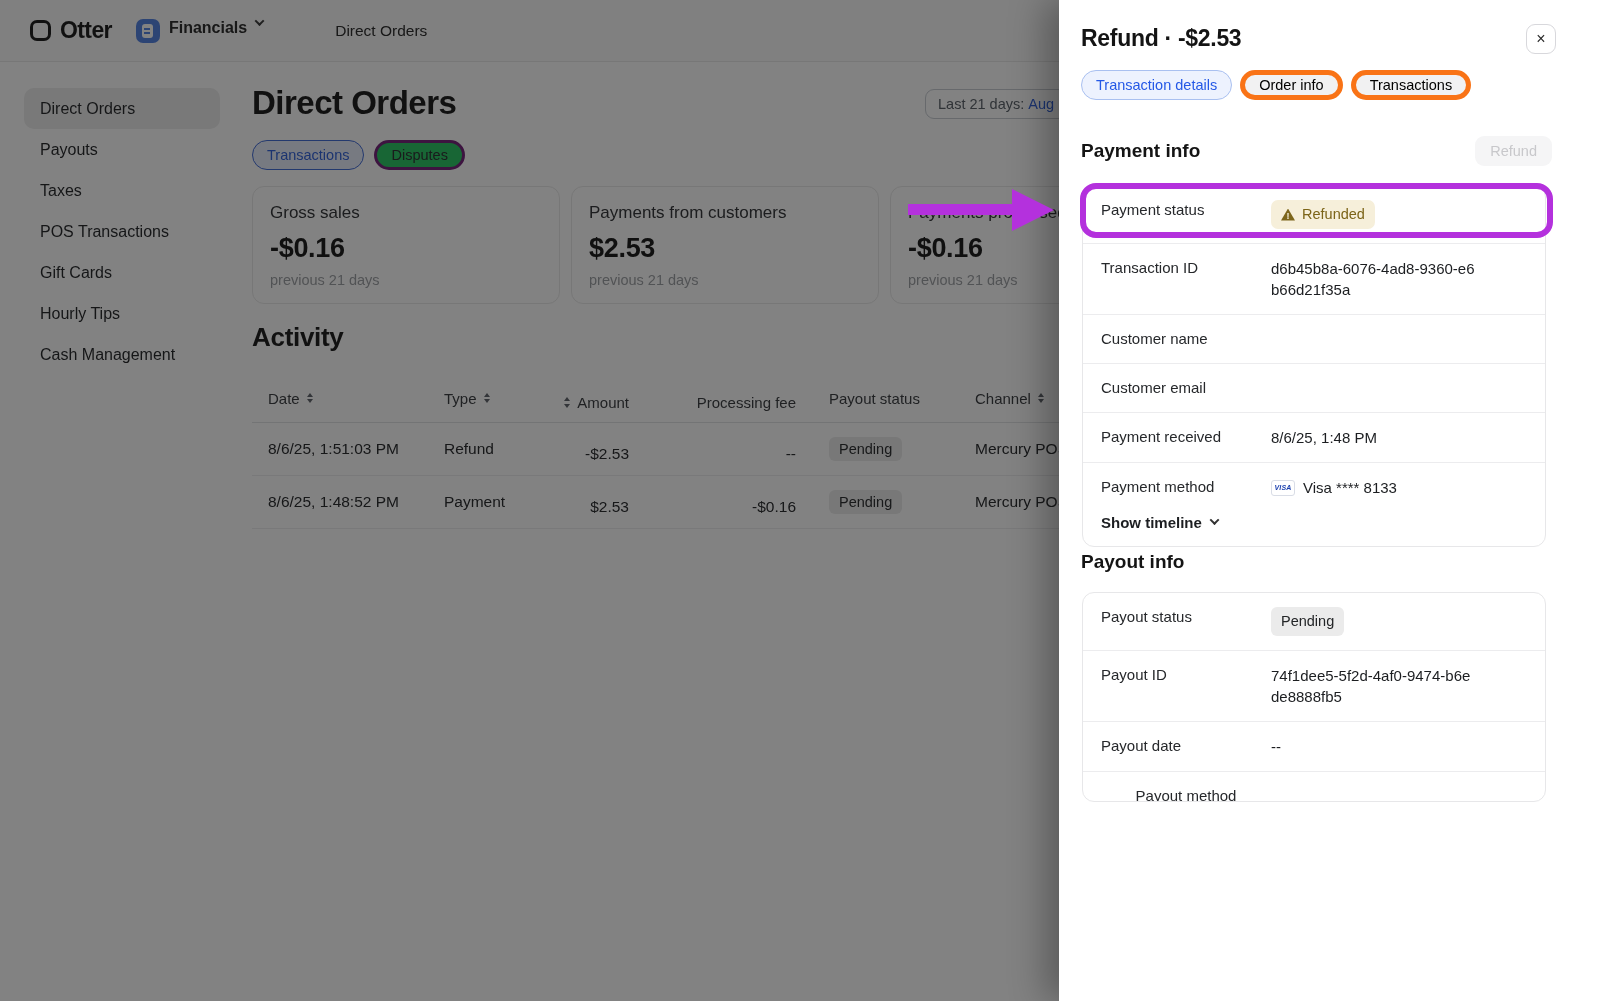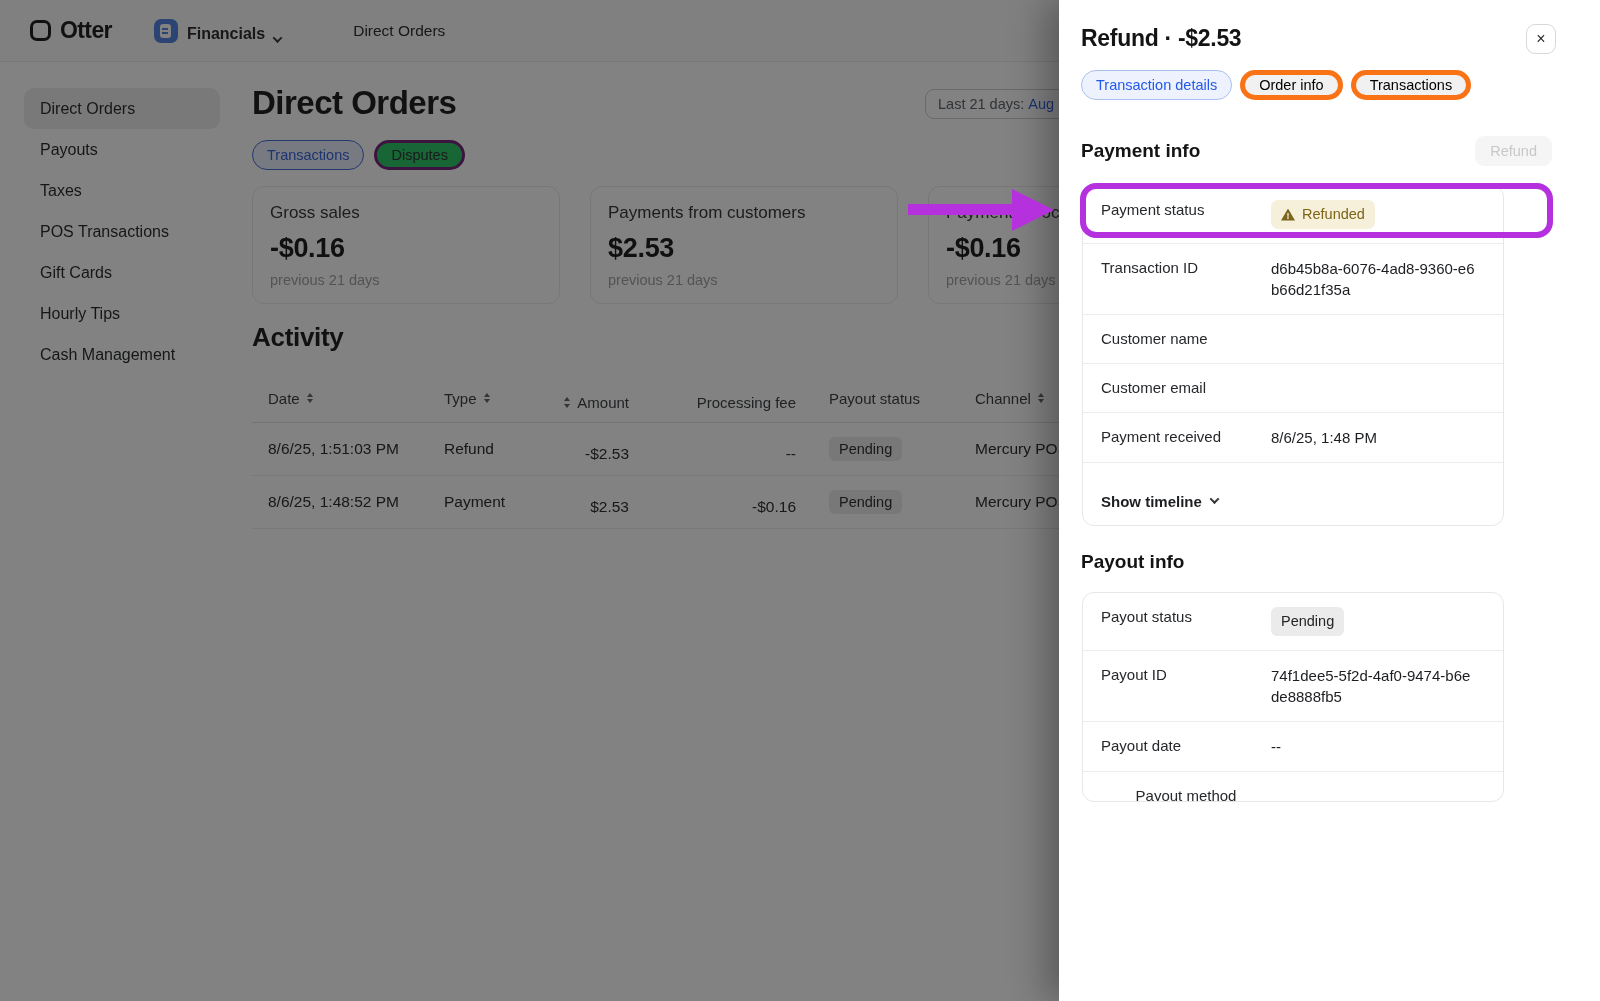--- a/index.html
+++ b/index.html
@@ -6,21 +6,21 @@
   html,body { width:1600px; height:1001px; overflow:hidden; background:#fff;
     font-family:"Liberation Sans", sans-serif; color:#1f2124; }
   .app { position:relative; width:1600px; height:1001px; }
 
   
   .topbar { height:62px; display:flex; align-items:center; padding:0 30px;
     border-bottom:1px solid #e8e8e8; background:#fbfbfb; }
   .brand { display:flex; align-items:center; gap:9px; }
   .brand-logo { width:21px; height:21px; border:3.5px solid #141414; border-radius:7px; }
   .brand-name { font-size:23px; font-weight:700; letter-spacing:-0.6px; color:#141414; }
-  .app-switcher { display:flex; align-items:flex-end; gap:9px; margin-left:30px; cursor:pointer;padding-left:12px; }
+  .app-switcher { display:flex; align-items:flex-start; gap:9px; margin-left:12px; cursor:pointer;padding-left:12px; }
   .fin-tile { width:24px; height:24px; background:#4c7de2; border-radius:7px; position:relative; }
   .fin-tile::before { content:""; position:absolute; left:6px; top:5px; width:11px; height:14px;
     background:#fff; border-radius:3px; }
   .fin-tile::after { content:""; position:absolute; left:8px; top:9px; width:6px; height:2px;
     background:#4c7de2; box-shadow:0 4px 0 #4c7de2; }
   .app-switcher-label { font-size:16px; font-weight:700; color:#222; }
   .chev { width:7px; height:7px; border-right:2px solid #333; border-bottom:2px solid #333;
     transform:rotate(45deg) translate(-1px,-1px); display:inline-block; }
   .topbar-page { margin-left:72px; font-size:15.5px; font-weight:500; color:#222; }
 
@@ -36,21 +36,21 @@
     gap:4px; padding:0 12px; border:1px solid #c6cbd2; border-radius:9px; font-size:14.5px;
     white-space:nowrap; background:#fff; }
   .date-filter .df-prefix { color:#545b63; }
   .date-filter .df-hl { color:#2a5cd9; }
 
   .seg-row { display:flex; gap:10px; margin-top:18px; }
   .seg { height:30px; display:flex; align-items:center; padding:0 14px; border-radius:16px;
     font-size:14.5px; background:#22c55e; color:#26282b; border:3px solid #701a75; cursor:pointer; }
   .seg.active { background:#e9effc; border:1px solid #3a66d6; color:#2a5cd9; }
 
-  .cards { display:flex; gap:30px; margin-top:16px; }
+  .cards { display:flex; gap:11px; margin-top:16px; }
   .stat-card { width:308px; height:118px; border:1px solid #e8e8e8; border-radius:12px;
     padding:16px 17px; flex:none; background:#fff; }
   .stat-title { font-size:17px; color:#2b2d30; }
   .stat-value { font-size:27px; font-weight:700; color:#121212; margin-top:10px; letter-spacing:-0.3px; }
   .stat-sub { font-size:14.5px; color:#9a9da1; margin-top:8px; }
 
   .activity-h2 { font-size:26px; font-weight:700; margin-top:18px; letter-spacing:-0.3px; color:#141414; }
   .tbl { margin-top:26px; }
   .tbl-grid { display:grid; grid-template-columns:176px 113px 72px 167px 179px 1fr;
     align-items:center; padding:0 16px; }
@@ -81,21 +81,21 @@
   .panel-tabs { position:absolute; left:22px; top:70px; display:flex; gap:8px; }
   .ptab { height:30px; display:flex; align-items:center; padding:0 14px; border-radius:16px;
     font-size:14.5px; background:#f1f1f2; color:#000000; border:5px solid #f97316; cursor:pointer;
     white-space:nowrap; }
   .ptab.active { background:#edf2fe; border:1px solid #a9c0f0; color:#2458e6; }
 
   .sec-h { position:absolute; left:22px; font-size:19px; font-weight:700; color:#141414; }
   .refund-btn { position:absolute; right:48px; top:136px; height:30px; padding:0 15px; border-radius:9px;
     background:#f5f5f6; color:#c8c8cb; border:none; font-size:14.5px; font-weight:500; }
 
-  .info-card { position:absolute; left:23px; width:422px; border:1px solid #e7e7e9; border-radius:12px;
+  .info-card { position:absolute; left:23px; width:464px; border:1px solid #e7e7e9; border-radius:12px;
     background:#fff; overflow:hidden; }
   .i-row { display:flex; align-items:flex-start; padding:14px 18px; border-top:1px solid #ececee;
     font-size:15px; }
   .i-row:first-child { border-top:none; }
   .i-label { width:170px; flex:none; color:#26282b; padding-top:1px; }
   .i-value { flex:1; color:#1c1e21; font-weight:500; word-break:break-all; line-height:21px;
     max-width:205px; }
   .row-status { padding:14px 18px; }
   .badge-warn { display:inline-flex; align-items:center; gap:7px; background:#f6efda; color:#7c6418;
     border-radius:7px; padding:4px 10px; font-size:14.5px; font-weight:500; }
@@ -282,20 +282,29 @@
       </div>
       <div class="i-row" style="min-height:49px;">
         <div class="i-label">Customer email</div>
         <div class="i-value"></div>
       </div>
       <div class="i-row">
         <div class="i-label">Payment received</div>
         <div class="i-value">8/6/25, 1:48 PM</div>
       </div>
       <div class="i-row" style="flex-direction:column; align-items:stretch; padding-bottom:15px;">
+        <div style="display:flex; align-items:flex-start;">
+          <div class="i-label">Payment method</div>
+          <div class="i-value method-line">
+            <span class="visa-chip">
+              <span>VISA</span>
+            </span>
+            <span>Visa **** 8133</span>
+          </div>
+        </div>
         <div class="show-timeline">
           <span>Show timeline</span>
           <span class="chev"></span>
         </div>
       </div>
     </div>
 
     <div class="sec-h" style="top:551px;">Payout info</div>
 
     <div class="info-card" style="top:592px; height:210px;">

